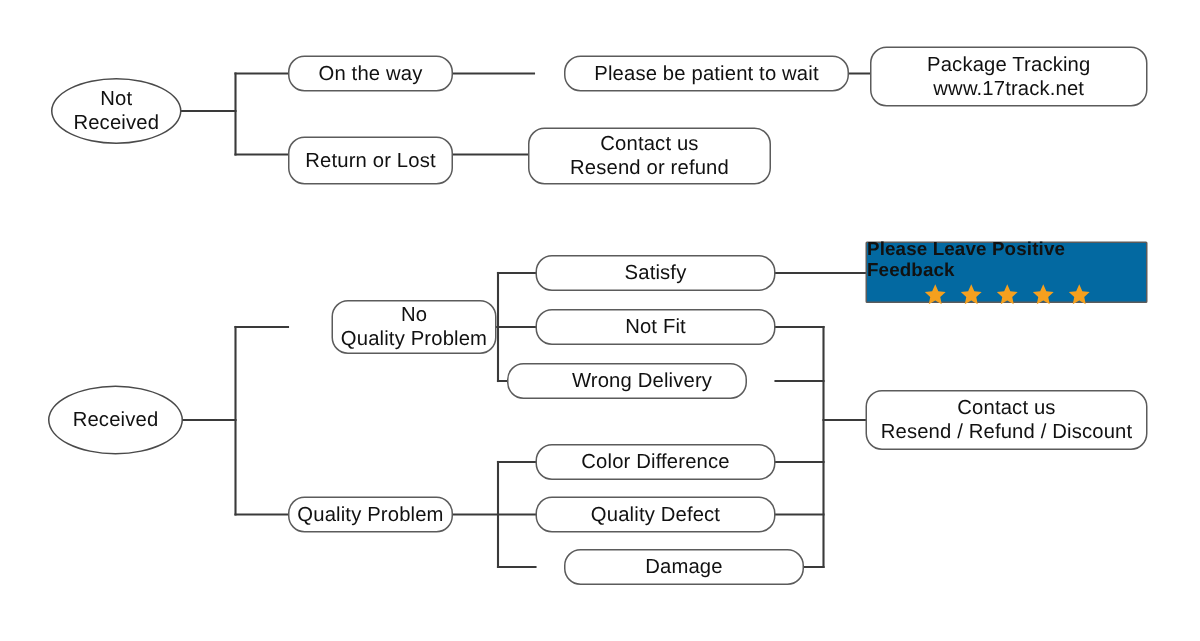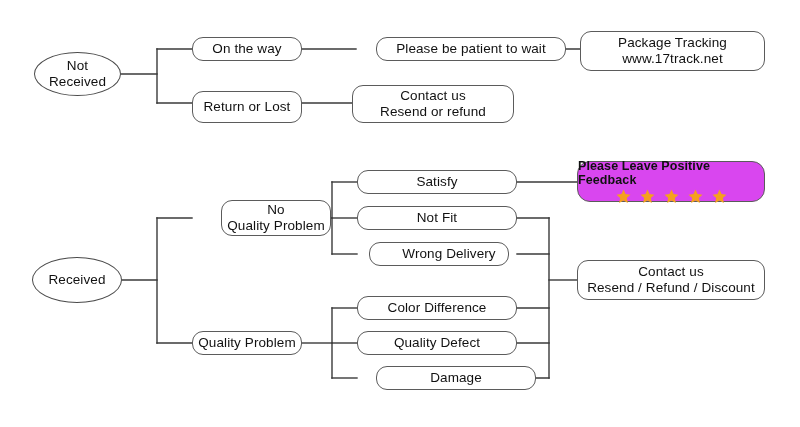--- a/index.html
+++ b/index.html
@@ -41,23 +41,23 @@
     z-index: 2;
   }
   .node.ellipse {
     border-radius: 50%;
     border: 1.3px solid #4a4a4a;
   }
   .node .line2 { display: block; }
   .feedback-node {
     position: absolute;
     box-sizing: border-box;
-    background: #d946ef;
+    background: #0369a1;
     border: 1.3px solid #5b5b5b;
-    border-radius: 13px;
+    border-radius: 1px;
     display: flex;
     flex-direction: column;
     align-items: center;
     justify-content: center;
     z-index: 2;
   }
   .feedback-text {
     font-size: 12.5px;
     font-weight: bold;
     color: #111111;
@@ -169,21 +169,21 @@
   </div>
 
   <div class="node" style="left:357px; top:170px; width:160px; height:24px;">
     <span>Satisfy</span>
   </div>
 
   <div class="node" style="left:357px; top:206px; width:160px; height:24px;">
     <span>Not Fit</span>
   </div>
 
-  <div class="node" style="left:369px; top:242px; width:140px; height:24px;padding-left:20px;">
+  <div class="node" style="left:338px; top:242px; width:160px; height:24px;padding-left:20px;">
     <span>Wrong Delivery</span>
   </div>
 
   <div class="node" style="left:357px; top:296px; width:160px; height:24px;align-items:center;">
     <span>Color Difference</span>
   </div>
 
   <div class="node" style="left:357px; top:331px; width:160px; height:24px;">
     <span>Quality Defect</span>
   </div>

